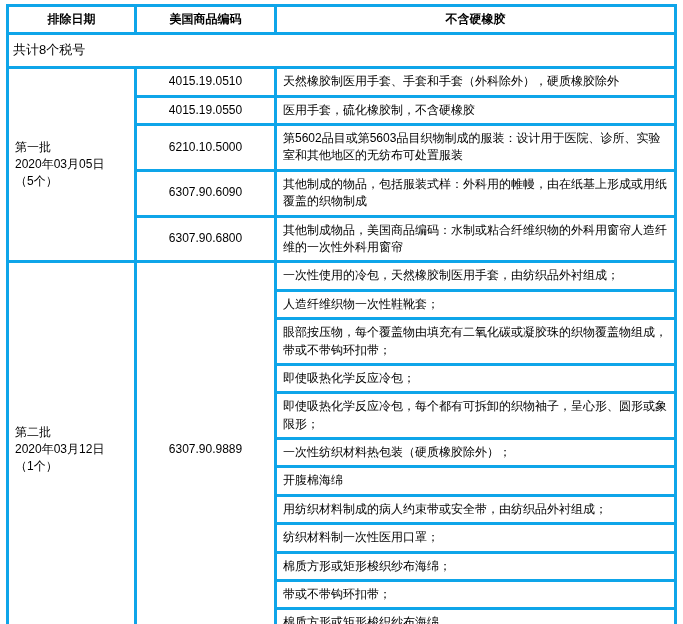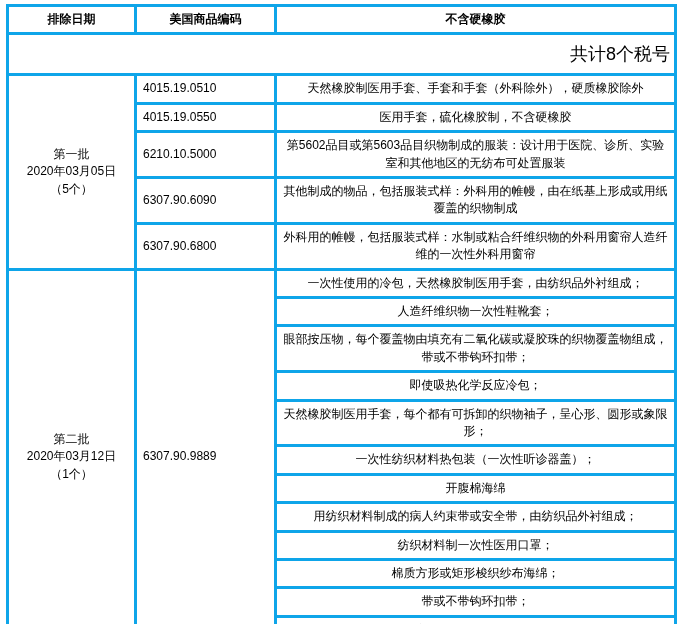--- a/index.html
+++ b/index.html
@@ -36,34 +36,35 @@
   thead th {
     font-weight: bold;
     text-align: center;
     font-size: 13px;
     padding: 8px 4px;
   }
   .col-date { width: 128px; }
   .col-code { width: 140px; }
   .col-desc { width: auto; }
   td.batch {
-    text-align: center;
+    text-align: left;
     font-size: 12px;
     line-height: 1.9;
   }
   td.code {
+    text-align: center;
     font-size: 12px;
   }
   td.desc {
-    text-align: center;
+    text-align: left;
     font-size: 12px;
   }
   tr.summary td {
-    text-align: right;
-    font-size: 18px;
+    text-align: left;
+    font-size: 13px;
     padding: 6px 4px;
   }
   .batch-line { display: block; }
 </style>
 </head>
 <body>
 
 <div class="page">
   <table class="tariff">
     <colgroup>
@@ -99,21 +100,21 @@
       <tr>
         <td class="code">6210.10.5000</td>
         <td class="desc">第5602品目或第5603品目织物制成的服装：设计用于医院、诊所、实验室和其他地区的无纺布可处置服装</td>
       </tr>
       <tr>
         <td class="code">6307.90.6090</td>
         <td class="desc">其他制成的物品，包括服装式样：外科用的帷幔，由在纸基上形成或用纸覆盖的织物制成</td>
       </tr>
       <tr>
         <td class="code">6307.90.6800</td>
-        <td class="desc">外科用的帷幔，包括服装式样：水制或粘合纤维织物的外科用窗帘人造纤维的一次性外科用窗帘</td>
+        <td class="desc">其他制成物品，美国商品编码：水制或粘合纤维织物的外科用窗帘人造纤维的一次性外科用窗帘</td>
       </tr>
 
       <tr>
         <td class="batch" rowspan="12">
           <span class="batch-line">第二批</span>
           <span class="batch-line">2020年03月12日</span>
           <span class="batch-line">（1个）</span>
         </td>
         <td class="code" rowspan="12">6307.90.9889</td>
         <td class="desc">一次性使用的冷包，天然橡胶制医用手套，由纺织品外衬组成；</td>
@@ -121,24 +122,24 @@
       <tr>
         <td class="desc">人造纤维织物一次性鞋靴套；</td>
       </tr>
       <tr>
         <td class="desc">眼部ְ按压物，每个覆盖物由填充有二氧化碳或凝胶珠的织物覆盖物组成，带或不带钩环扣带；</td>
       </tr>
       <tr>
         <td class="desc">即使吸热化学反应冷包；</td>
       </tr>
       <tr>
-        <td class="desc">天然橡胶制医用手套，每个都有可拆卸的织物袖子，呈心形、圆形或象限形；</td>
+        <td class="desc">即使吸热化学反应冷包，每个都有可拆卸的织物袖子，呈心形、圆形或象限形；</td>
       </tr>
       <tr>
-        <td class="desc">一次性纺织材料热包装（一次性听诊器盖）；</td>
+        <td class="desc">一次性纺织材料热包装（硬质橡胶除外）；</td>
       </tr>
       <tr>
         <td class="desc">开腹棉海绵</td>
       </tr>
       <tr>
         <td class="desc">用纺织材料制成的病人约束带或安全带，由纺织品外衬组成；</td>
       </tr>
       <tr>
         <td class="desc">纺织材料制一次性医用口罩；</td>
       </tr>

